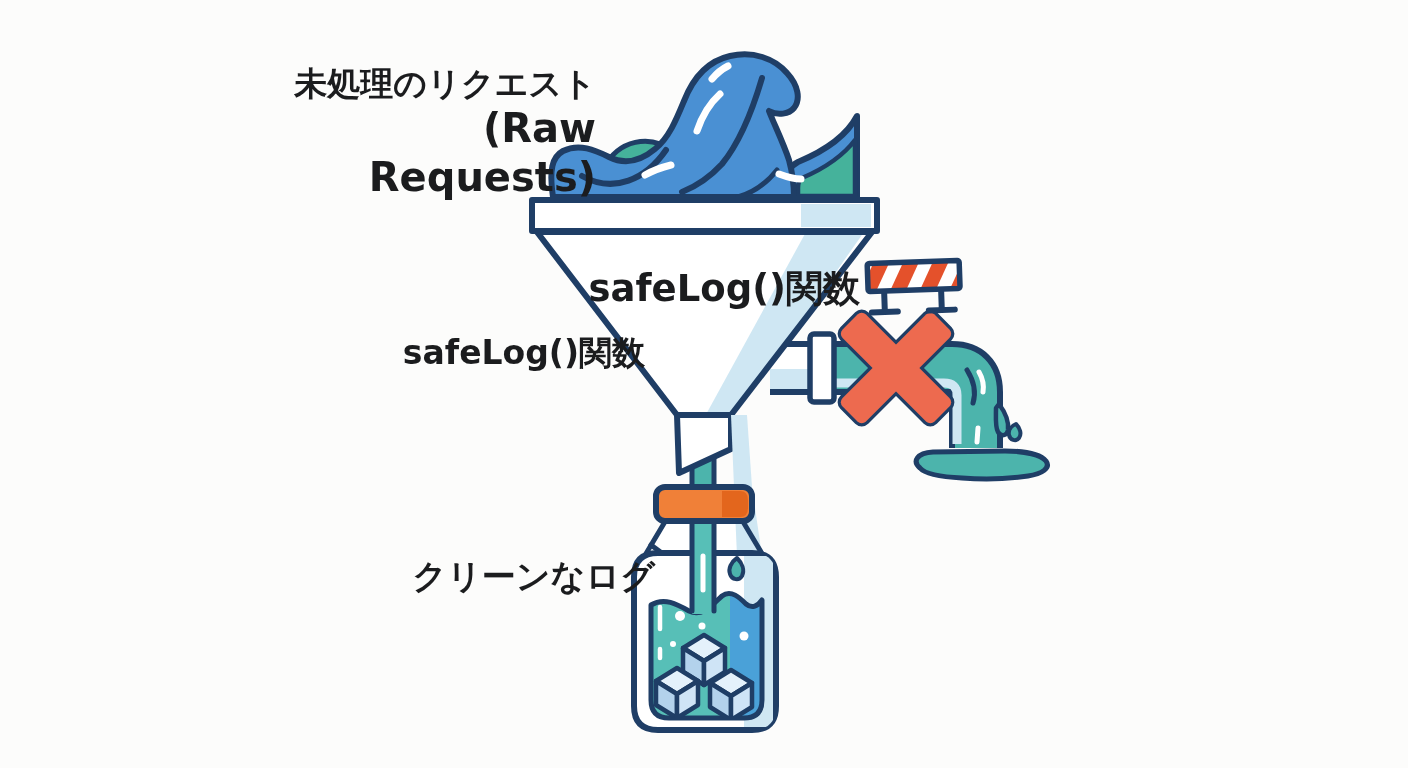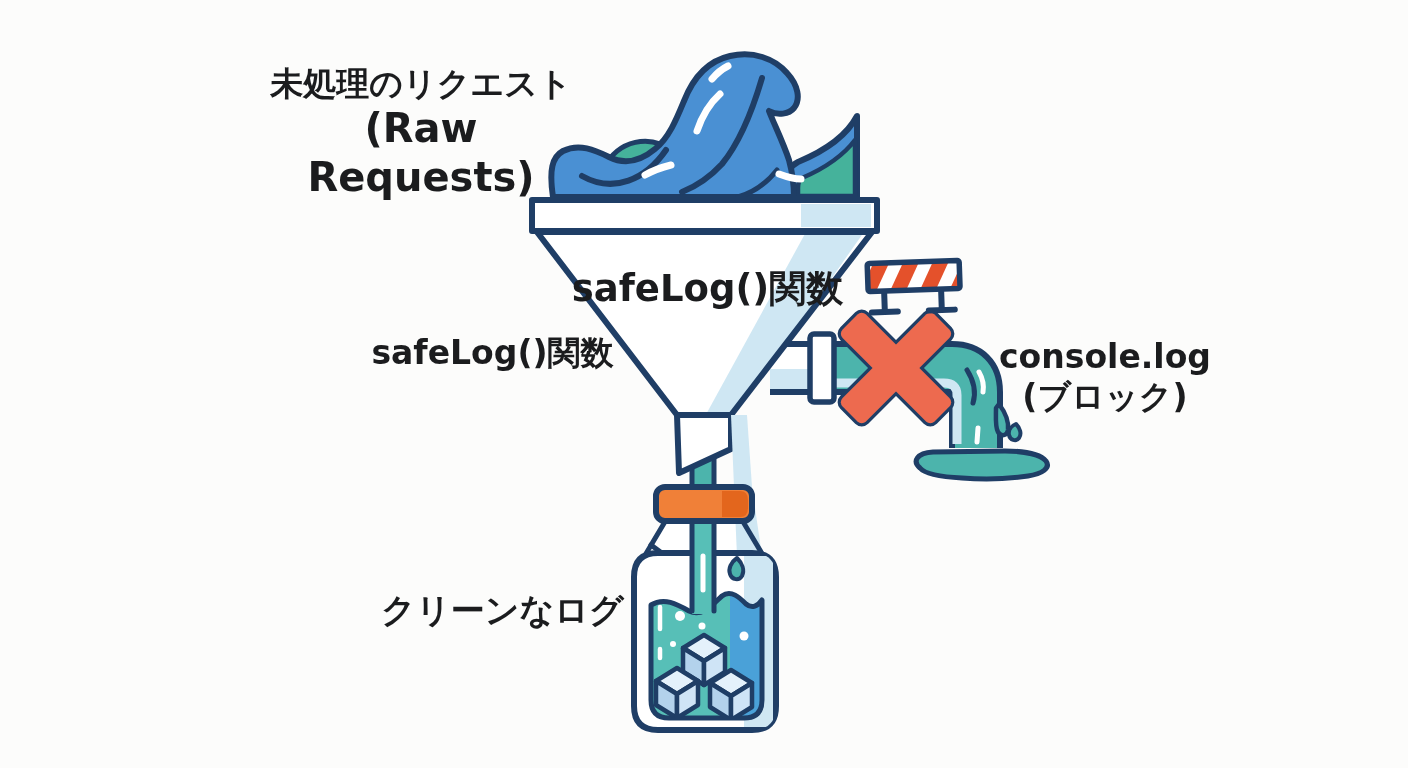--- a/index.html
+++ b/index.html
@@ -1,19 +1,19 @@
 <!DOCTYPE html>
 <html style="--bg: #fcfcfb; --outline: #1f3e66; --wave-blue: #4a90d3; --teal: #4cb4ac; --teal-accent: #45b29b; --light-blue: #cfe7f3; --liquid-teal: #57bfb7; --liquid-blue: #4aa1d8; --coral: #ed6a4f; --barrier-orange: #e4512b; --cap-orange: #f08038; --cap-orange-dark: #e3661d; --ice-top: #e4f1fb; --ice-left: #b3d2ec; --ice-right: #cfe4f6; --text: #1b1c1e;"><head>
 <meta charset="utf-8">
 <style>
   html,body{margin:0;padding:0;}
   body{font-family:"DejaVu Sans",sans-serif;}
   #stage{position:relative;width:1408px;height:768px;background:var(--bg,#fcfcfb);overflow:hidden;}
   #art{position:absolute;left:0;top:0;}
-  .lbl{position:absolute;color:var(--text,#1b1c1e);font-weight:700;text-align:center;line-height:1.22;}
+  .lbl{position:absolute;color:var(--text,#1b1c1e);font-weight:700;text-align:right;line-height:1.22;}
   .lbl .l2{display:block;}
   .ln{stroke:var(--outline);fill:none;stroke-linecap:round;stroke-linejoin:round;}
   .out{stroke:var(--outline);stroke-linejoin:round;}
   .fw{fill:#ffffff;}
   .wht{stroke:#ffffff;fill:none;stroke-linecap:round;}
   .lb{fill:var(--light-blue);}
 </style>
 </head>
 <body>
 
@@ -167,22 +167,18 @@
   </div>
 
   <div class="lbl" style="left:555px;top:266px;width:305px;font-size:37px;">
     <span>safeLog()関数</span>
   </div>
 
   <div class="lbl" style="left:340px;top:333px;width:305px;font-size:33px;">
     <span>safeLog()関数</span>
   </div>
 
-  <div class="lbl" style="left:955px;top:337px;width:300px;font-size:33px;">
-    <span>console.log</span>
-    <span class="l2">(ブロック)</span>
-  </div>
 
-  <div class="lbl" style="left:350px;top:590px;width:305px;font-size:34px;">
+  <div class="lbl" style="left:350px;top:556px;width:305px;font-size:34px;">
     <span>クリーンなログ</span>
   </div>
 
 </div>
 
 </body></html>

